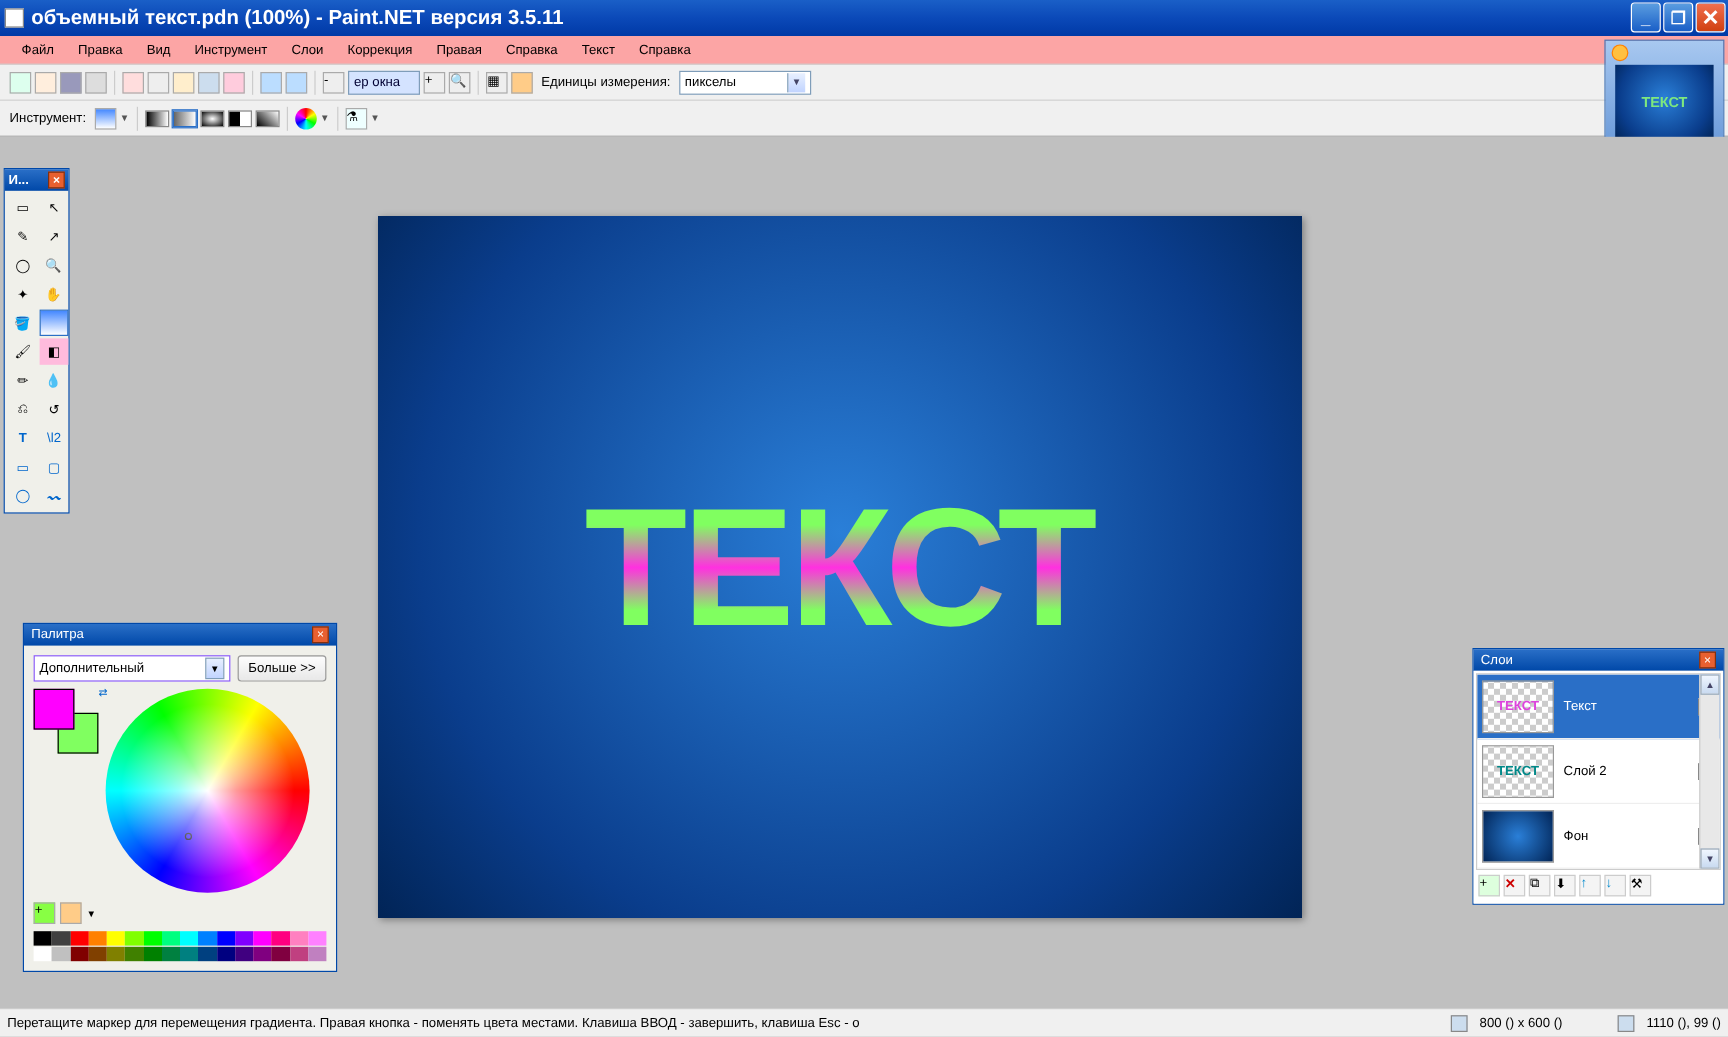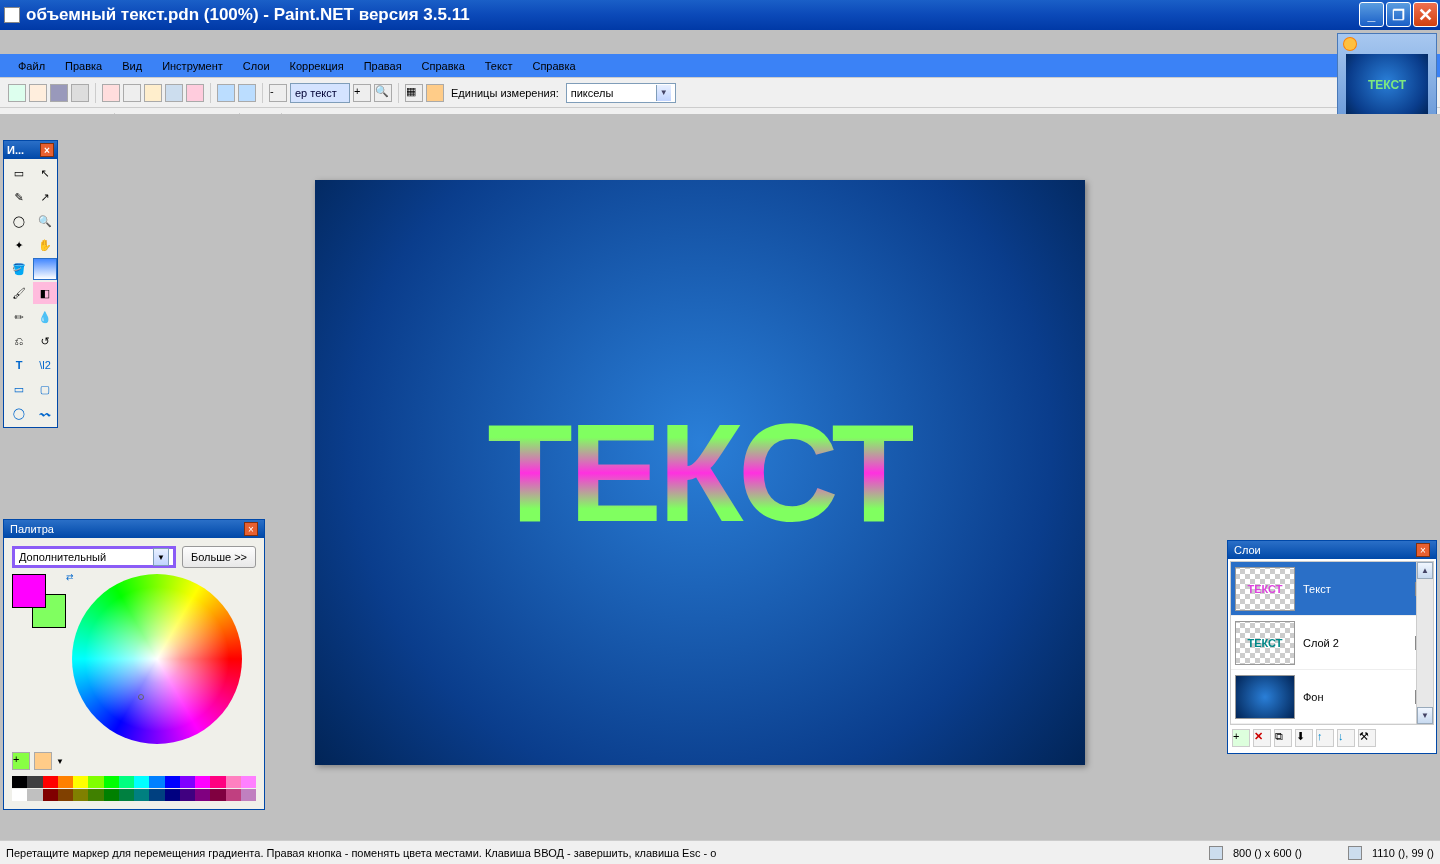--- a/index.html
+++ b/index.html
@@ -5,21 +5,21 @@
 *{margin:0;padding:0;box-sizing:border-box;font-family:Tahoma,Verdana,sans-serif;font-size:11px;}
 body{width:1440px;height:864px;overflow:hidden;background:#c0c0c0;position:relative;}
 .titlebar{height:30px;background:linear-gradient(to bottom,#1a5fc7 0%,#0b49b8 50%,#0039a6 100%);display:flex;align-items:center;padding:0 4px;position:relative;}
 .titlebar-icon{width:16px;height:16px;background:#fff;border:1px solid #888;margin-right:6px;}
 .titlebar-text{color:#fff;font-weight:bold;font-size:17px;}
 .titlebar-buttons{position:absolute;right:2px;top:2px;display:flex;gap:2px;}
 .titlebar-btn{width:25px;height:25px;border:1px solid #fff;border-radius:3px;display:flex;align-items:center;justify-content:center;color:#fff;font-weight:bold;font-size:14px;}
 .titlebar-btn.min{background:linear-gradient(to bottom,#5a9de0,#1a5fc7);}
 .titlebar-btn.max{background:linear-gradient(to bottom,#5a9de0,#1a5fc7);}
 .titlebar-btn.close{background:linear-gradient(to bottom,#f07050,#d04010);font-size:18px;}
-.menubar{height:24px;background:#3b82f6;display:flex;align-items:center;padding:0 8px;border-bottom:1px solid #ccc;margin-top:24px;}
+.menubar{height:24px;background:#fca5a5;display:flex;align-items:center;padding:0 8px;border-bottom:1px solid #ccc;}
 .menubar span{padding:3px 10px;cursor:pointer;}
 .toolbar1{height:30px;background:#f0f0f0;display:flex;align-items:center;padding:2px 8px;gap:3px;border-bottom:1px solid #ccc;}
 .tb-ico{width:18px;height:18px;border:1px solid #aaa;background:#eee;}
 .tb-sep{width:1px;height:20px;background:#ccc;margin:0 3px;}
 .zoom-box{width:60px;height:20px;border:1px solid #7f9db9;background:#d4e3ff;padding:0 4px;color:#003;line-height:18px;}
 .unit-select{width:110px;height:20px;border:1px solid #7f9db9;background:#fff;padding:0 4px;display:flex;align-items:center;justify-content:space-between;}
 .unit-select .arr{width:15px;height:16px;background:linear-gradient(#e8f0ff,#c1d4ff);border-left:1px solid #7f9db9;display:flex;align-items:center;justify-content:center;font-size:8px;color:#446;}
 .toolbar2{height:30px;background:#f0f0f0;display:flex;align-items:center;padding:2px 8px;gap:3px;border-bottom:1px solid #aaa;}
 .toolbar2-label{margin-right:4px;}
 .grad-swatch{width:20px;height:14px;border:1px solid #888;}
@@ -34,25 +34,25 @@
 .thumbnail-img{position:absolute;top:20px;left:8px;right:8px;bottom:8px;background:radial-gradient(circle at 50% 45%,#2a7fd8 0%,#0a3d8c 70%,#012456 100%);display:flex;align-items:center;justify-content:center;color:#7ee87e;font-weight:bold;font-size:12px;}
 .workspace{position:absolute;top:114px;left:0;right:0;bottom:24px;background:#c0c0c0;}
 .canvas{position:absolute;left:315px;top:66px;width:770px;height:585px;background:radial-gradient(circle at 50% 45%,#2a7fd8 0%,#0a3d8c 70%,#012456 100%);box-shadow:2px 2px 6px rgba(0,0,0,0.35);display:flex;align-items:center;justify-content:center;}
 .canvas-text{font-size:140px;font-weight:900;font-family:Arial,sans-serif;background:linear-gradient(to bottom,#80ff60 0%,#80ff60 28%,#ff30e0 50%,#80ff60 72%,#80ff60 100%);-webkit-background-clip:text;background-clip:text;color:transparent;letter-spacing:-4px;}
 .tools-window{position:absolute;top:140px;left:3px;width:55px;background:#f0f0ea;border:1px solid #0048a8;}
 .tw-title{height:18px;background:linear-gradient(#2a6fc7,#0048a8);display:flex;align-items:center;justify-content:space-between;padding:0 3px;color:#fff;font-weight:bold;font-size:10px;}
 .tw-close{width:14px;height:14px;background:#e86030;border:1px solid #803010;color:#fff;font-size:10px;display:flex;align-items:center;justify-content:center;}
 .tw-body{display:grid;grid-template-columns:1fr 1fr;gap:2px;padding:3px;}
 .tw-tool{width:24px;height:22px;border:1px solid transparent;display:flex;align-items:center;justify-content:center;}
 .tw-tool.sel{background:#cfe3fa;border:1px solid #2a6fc7;}
-.palette-window{position:absolute;top:519px;left:3px;width:262px;background:#f0f0ea;border:1px solid #0048a8;}
+.palette-window{position:absolute;top:519px;left:19px;width:262px;background:#f0f0ea;border:1px solid #0048a8;}
 .pw-title{height:18px;background:linear-gradient(#2a6fc7,#0048a8);display:flex;align-items:center;justify-content:space-between;padding:0 6px;color:#fff;}
 .pw-body{padding:8px;}
 .pw-row1{display:flex;gap:6px;align-items:center;margin-bottom:6px;}
-.pw-select{flex:1;height:22px;border:3px solid #8b5cf6;background:#fff;padding:0 4px;display:flex;align-items:center;justify-content:space-between;}
+.pw-select{flex:1;height:22px;border:1px solid #8b5cf6;background:#fff;padding:0 4px;display:flex;align-items:center;justify-content:space-between;}
 .pw-select .arr{width:16px;height:18px;background:linear-gradient(#e8f0ff,#c1d4ff);border:1px solid #7f9db9;display:flex;align-items:center;justify-content:center;font-size:8px;}
 .pw-more{height:22px;border:1px solid #999;background:linear-gradient(#fdfdfd,#e8e8e8);padding:0 8px;display:flex;align-items:center;border-radius:3px;}
 .pw-swatches{position:relative;width:56px;height:56px;float:left;margin-right:8px;}
 .pw-sw1{position:absolute;top:0;left:0;width:34px;height:34px;background:#ff00ff;border:1px solid #000;}
 .pw-sw2{position:absolute;top:20px;left:20px;width:34px;height:34px;background:#80ff60;border:1px solid #000;}
 .pw-wheel{width:170px;height:170px;border-radius:50%;background:conic-gradient(from 90deg,red,magenta,blue,cyan,lime,yellow,red);position:relative;float:right;}
 .pw-wheel::after{content:'';position:absolute;inset:0;border-radius:50%;background:radial-gradient(circle,#fff 0%,rgba(255,255,255,0.6) 20%,transparent 60%);}
 .pw-handle{position:absolute;top:120px;left:66px;width:6px;height:6px;border:1px solid #000;border-radius:50%;}
 .pw-bottom{clear:both;padding-top:8px;}
 .pw-icons-row{display:flex;gap:4px;align-items:center;margin-bottom:6px;}
@@ -110,21 +110,21 @@
   <div class="tb-ico" style="background:#fdd"></div>
   <div class="tb-ico" style="background:#eee"></div>
   <div class="tb-ico" style="background:#fec"></div>
   <div class="tb-ico" style="background:#cde"></div>
   <div class="tb-ico" style="background:#fcd"></div>
   <div class="tb-sep"></div>
   <div class="tb-ico" style="background:#bdf"></div>
   <div class="tb-ico" style="background:#bdf"></div>
   <div class="tb-sep"></div>
   <div class="tb-ico">-</div>
-  <div class="zoom-box">ер текст</div>
+  <div class="zoom-box">ер окна</div>
   <div class="tb-ico">+</div>
   <div class="tb-ico">🔍</div>
   <div class="tb-sep"></div>
   <div class="tb-ico">▦</div>
   <div class="tb-ico" style="background:#fc8"></div>
   <span style="margin:0 4px">Единицы измерения:</span>
   <div class="unit-select">
       <span>пикселы</span>
       <span class="arr">▼</span>
     </div>

